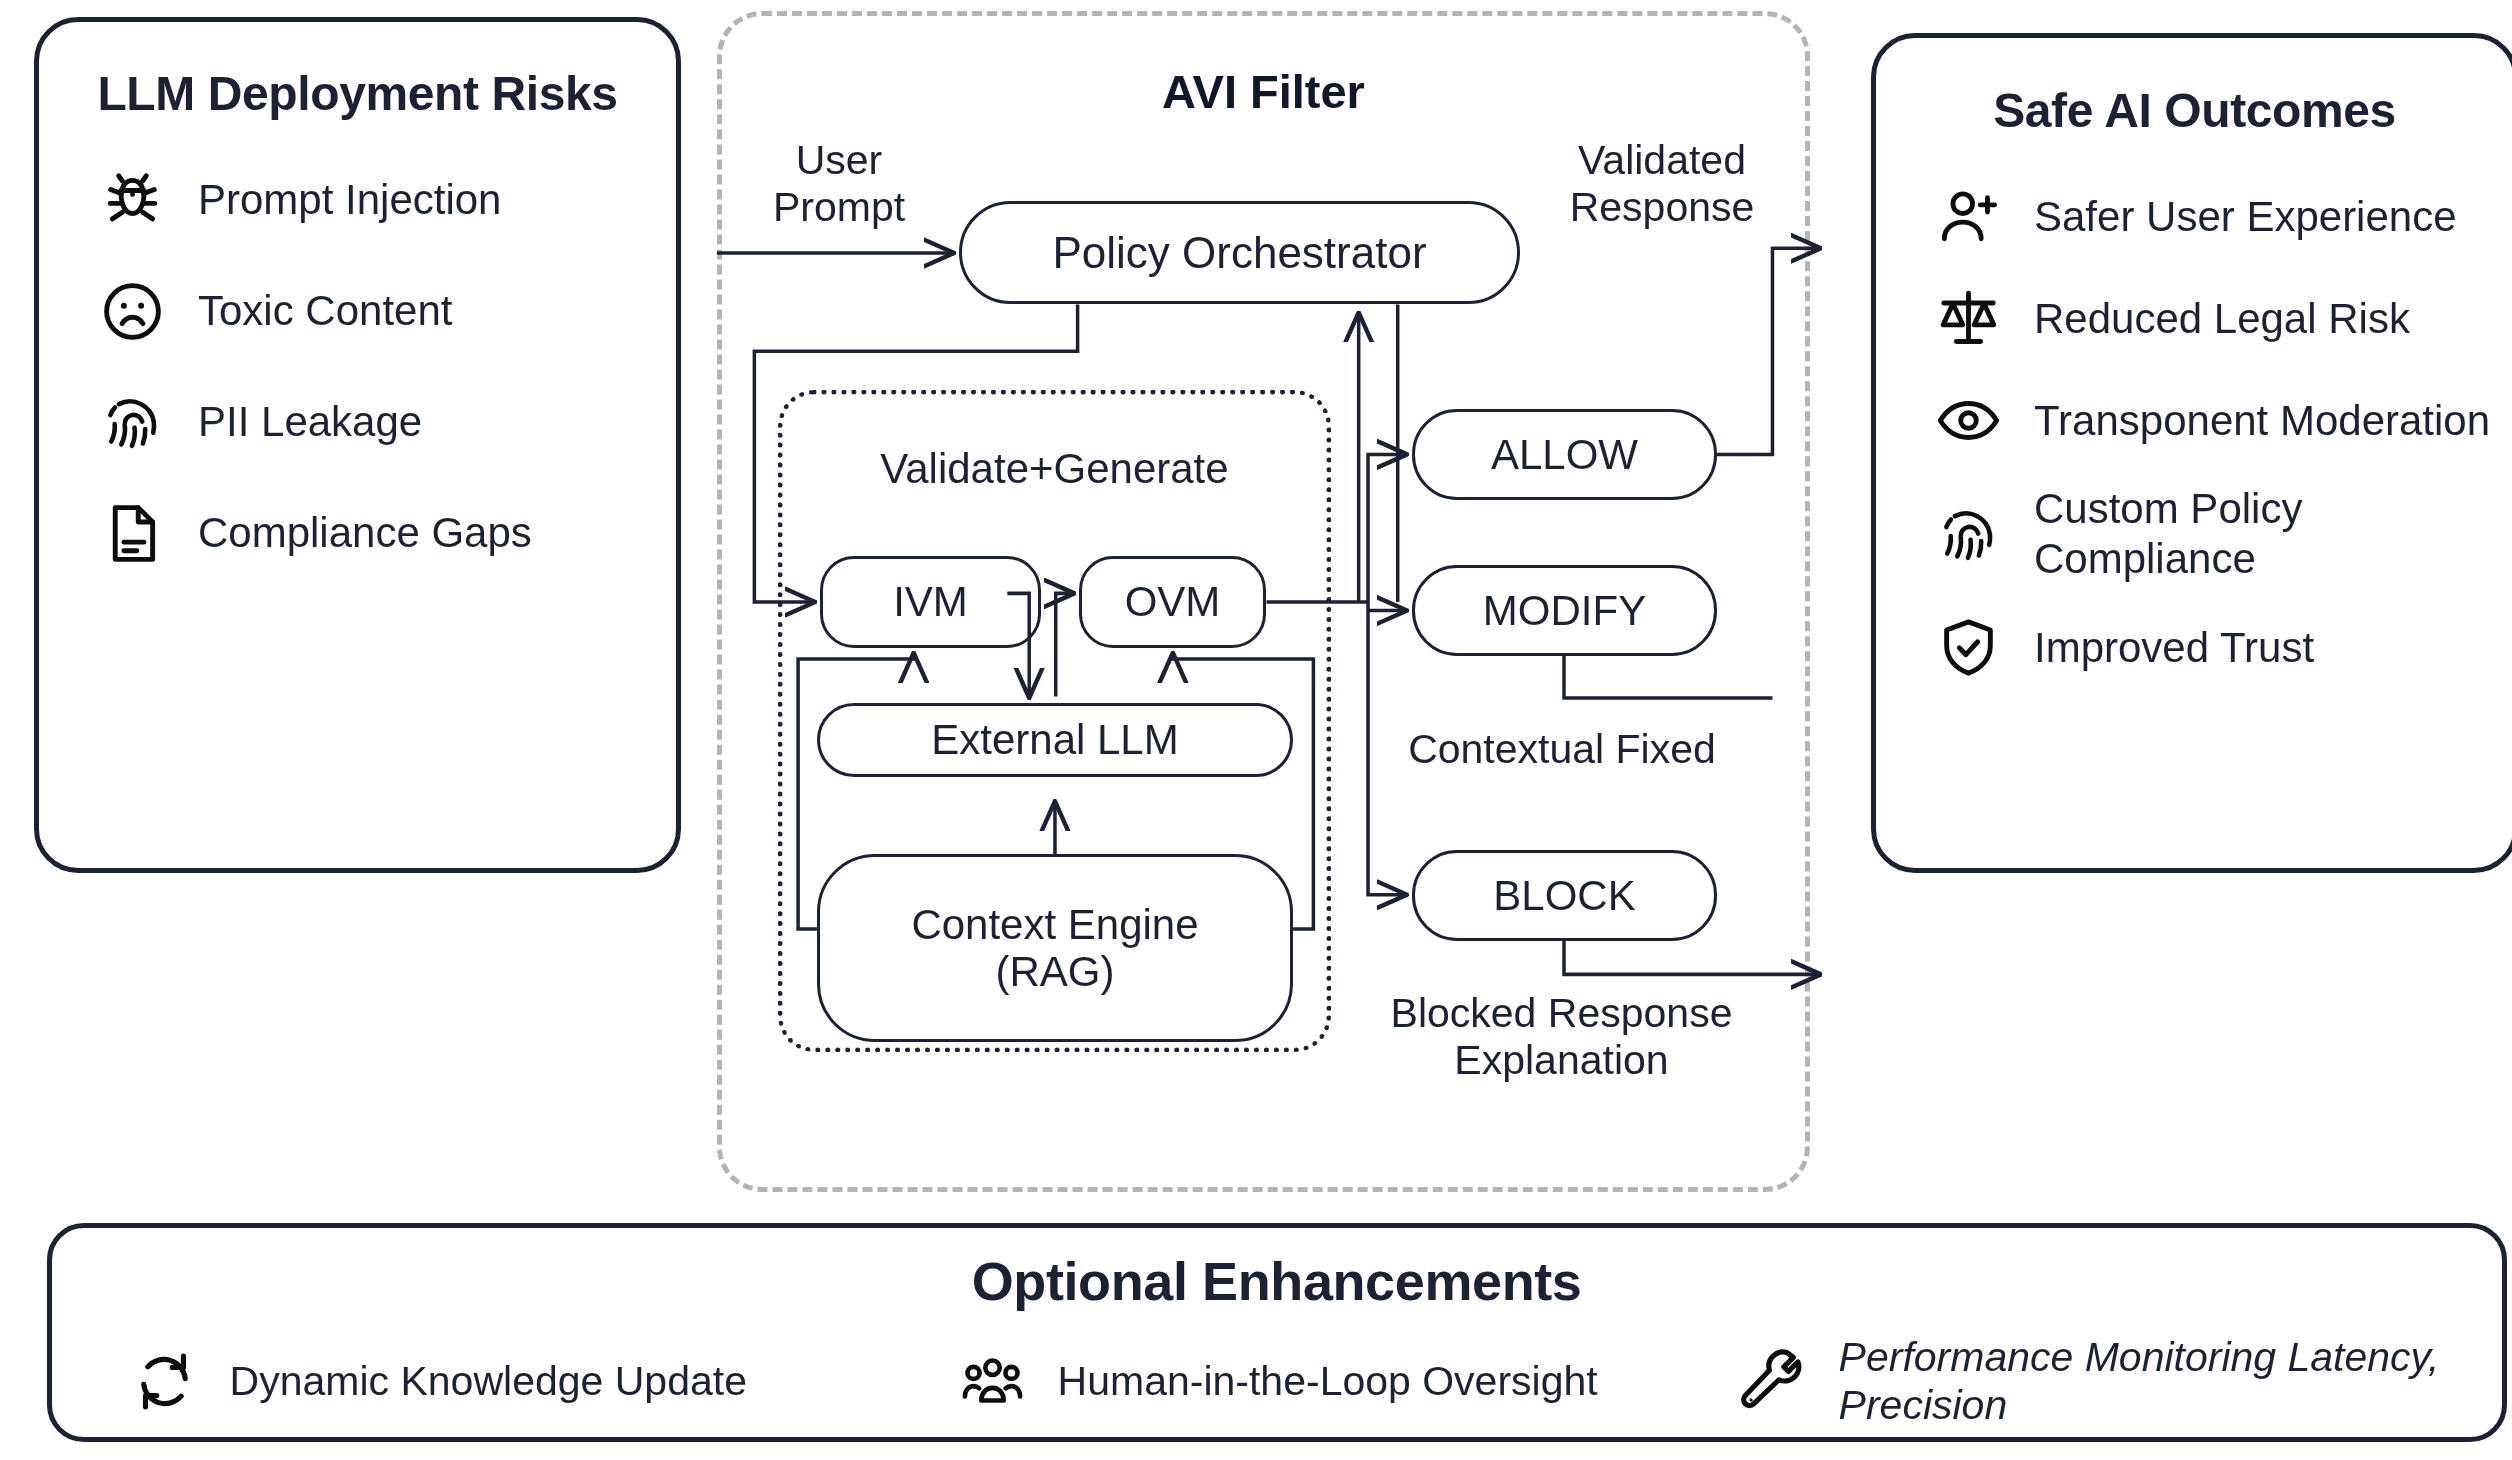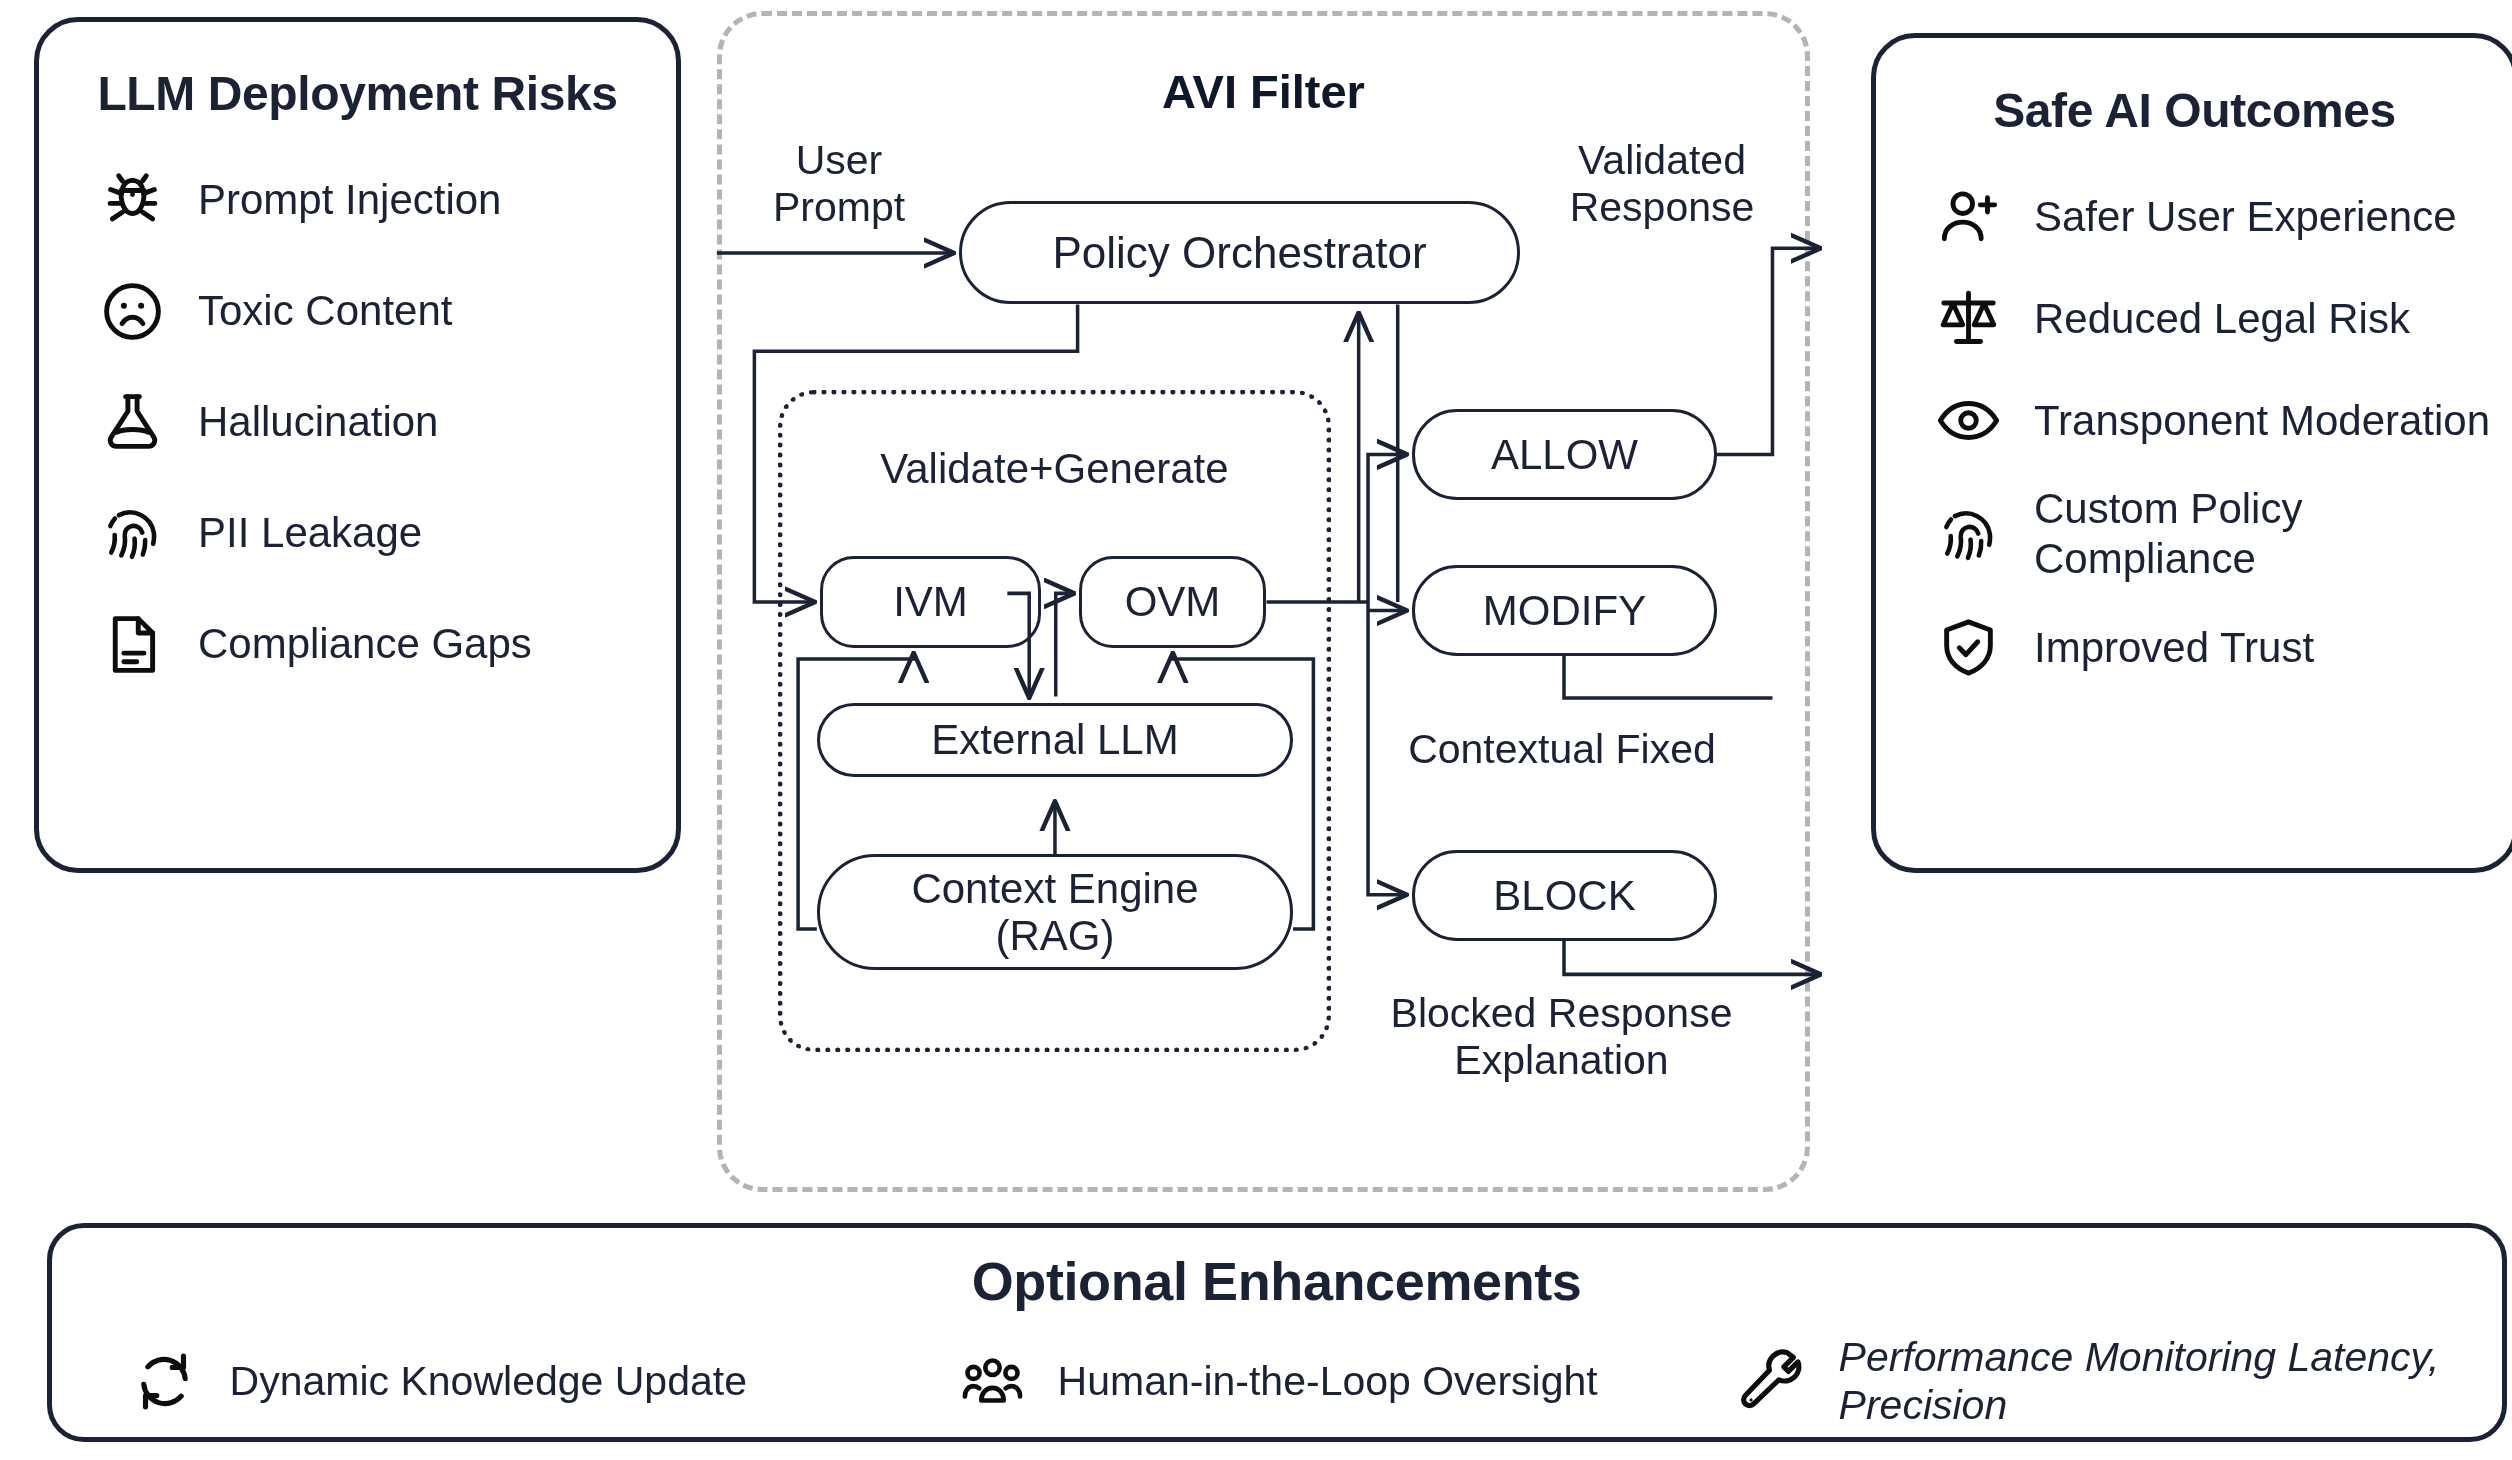--- a/index.html
+++ b/index.html
@@ -90,21 +90,21 @@
     background: #fff;
     display: flex; align-items: center; justify-content: center;
     text-align: center;
     color: #1b2233;
     line-height: 1.12;
   }
   #n-policy   { left: 959px; top: 201px;  width: 561px; height: 103px; border-radius: 52px;  font-size: 44px; }
   #n-ivm      { left: 820px; top: 556px;  width: 221px; height: 92px; border-radius: 34px;  font-size: 42px; }
   #n-ovm      { left: 1079px; top: 556px;  width: 187px; height: 92px; border-radius: 34px;  font-size: 42px; }
   #n-extllm   { left: 817px; top: 703px;  width: 476px; height: 74px; border-radius: 45px;  font-size: 42px; }
-  #n-context  { left: 817px; top: 854px; width: 476px; height: 116px; border-radius: 58px;  font-size: 42px; }
+  #n-context  { left: 817px; top: 854px; width: 476px; height: 188px; border-radius: 58px;  font-size: 42px; }
   #n-allow    { left: 1412px; top: 409px;  width: 305px; height: 91px; border-radius: 45px;  font-size: 42px; }
   #n-modify   { left: 1412px; top: 565px;  width: 305px; height: 91px; border-radius: 45px;  font-size: 42px; }
   #n-block    { left: 1412px; top: 850px; width: 305px; height: 91px; border-radius: 45px;  font-size: 42px; }
 
   
   #vg-group {
     position: absolute;
     left: 778px; top: 390px; width: 553px; height: 662px;
     border: 5.5px dotted #1b2233;
     border-radius: 36px;
@@ -159,30 +159,20 @@
           <svg viewBox="0 0 24 24" fill="none" stroke="#0d0d0d" stroke-width="1.7" stroke-linecap="round">
             <circle cx="12" cy="12" r="9"></circle>
             <circle cx="9" cy="10" r="1.05" fill="#0d0d0d" stroke="none"></circle>
             <circle cx="15" cy="10" r="1.05" fill="#0d0d0d" stroke="none"></circle>
             <path d="M8.4 16.2c.9-1.5 2.1-2.2 3.6-2.2s2.7.7 3.6 2.2"></path>
           </svg>
         </span>
         <span class="row-label">Toxic Content</span>
       </div>
 
-      <div class="row">
-        <span class="row-icon">
-          <svg viewBox="0 0 24 24" fill="none" stroke="#0d0d0d" stroke-width="1.7" stroke-linecap="round" stroke-linejoin="round">
-            <path d="M9.6 3h4.8"></path>
-            <path d="M10.4 3v5.1L4.6 17.1c-.9 1.4.1 3.2 1.8 3.2h11.2c1.7 0 2.7-1.8 1.8-3.2l-5.8-9V3"></path>
-            <path d="M6.4 15.4c2.4-1.3 8.8-1.3 11.2 0"></path>
-          </svg>
-        </span>
-        <span class="row-label">Hallucination</span>
-      </div>
 
       <div class="row">
         <span class="row-icon">
           <svg viewBox="0 0 24 24" fill="none" stroke="#0d0d0d" stroke-width="1.6" stroke-linecap="round" stroke-linejoin="round">
             <path d="M7.3 5.6a8.4 8.4 0 0 1 12.1 6.1c.2 1.3.1 2.6-.2 3.9"></path>
             <path d="M4.3 9.4a8.4 8.4 0 0 1 1.6-2.6"></path>
             <path d="M4.6 18.6c1-1.9 1.4-4 1.2-6.1"></path>
             <path d="M8.1 19.6c1.1-2.1 1.5-4.5 1.2-6.9a3.1 3.1 0 0 1 6.1-1"></path>
             <path d="M11.8 20.1c.9-2 1.2-4.2.9-6.3"></path>
             <path d="M15.6 19.3c.6-1.6.9-3.3.8-5"></path>

